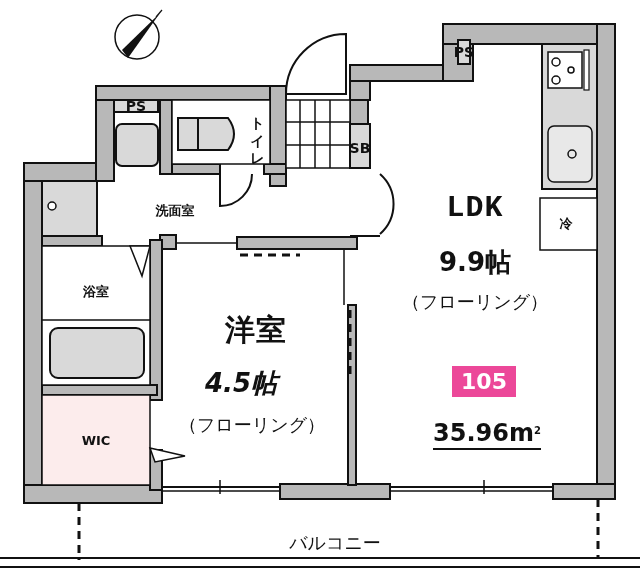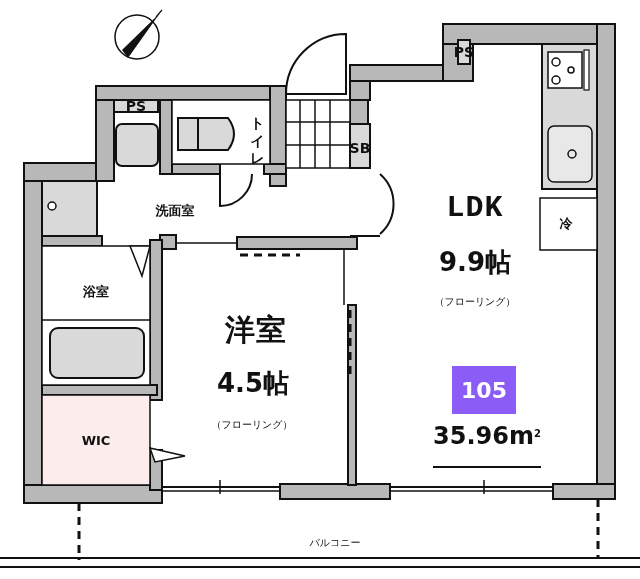--- a/index.html
+++ b/index.html
@@ -1,25 +1,25 @@
 <!DOCTYPE html>
 <html><head>
 <meta charset="utf-8">
 <style>
   html, body { margin: 0; padding: 0; background: #ffffff; }
   body { width: 640px; height: 579px; position: relative; overflow: hidden; font-family: "DejaVu Sans", "Liberation Sans", sans-serif; }
   #plan { position: absolute; left: 0; top: 0; width: 640px; height: 579px; }
   .lbl { position: absolute; color: #111; white-space: nowrap; transform: translate(-50%, -50%); }
   .room-big { font-weight: bold; font-size: 30px; letter-spacing: 1px; font-family: Liberation Mono, monospace; }
   .room-num { font-weight: bold; font-size: 26px; }
-  .room-sub { font-size: 10px; font-family: Liberation Mono, monospace; }
+  .room-sub { font-size: 18px; font-family: Liberation Mono, monospace; }
   .room-small { font-size: 13px; font-weight: bold; }
   .vert { writing-mode: vertical-rl; font-size: 14px; font-weight: bold; letter-spacing: 2px; }
-  .badge { position: absolute; left: 452px; top: 366px; width: 64px; height: 48px; background: #8b5cf6; color: #fff; font-weight: bold; font-size: 22px; display: flex; align-items: center; justify-content: center; }
-  .area { position: absolute; left: 433px; top: 418px; font-size: 24px; font-weight: bold; color: #111; border-bottom: 2px solid #111; line-height: 36px; padding-bottom: 12px; }
+  .badge { position: absolute; left: 452px; top: 366px; width: 64px; height: 31px; background: #ec4899; color: #fff; font-weight: bold; font-size: 22px; display: flex; align-items: center; justify-content: center; }
+  .area { position: absolute; left: 433px; top: 418px; font-size: 24px; font-weight: bold; color: #111; border-bottom: 2px solid #111; line-height: 30px; padding-bottom: 0; }
   .area sup { font-size: 10px; vertical-align: top; position: relative; top: -2px; }
   .tiny { font-size: 14px; font-weight: bold; }
 </style>
 </head>
 <body>
 
 <svg id="plan" viewBox="0 0 640 579" xmlns="http://www.w3.org/2000/svg">
   <defs>
     <style>
       .w { fill: #b8b8b8; stroke: #111; stroke-width: 2; }
@@ -149,21 +149,21 @@
     <line x1="0" y1="558" x2="640" y2="558" class="ln"></line>
     <line x1="0" y1="567" x2="640" y2="567" class="ln"></line>
   </g>
 </svg>
 
 <div class="lbl room-big" style="left:475px; top:208px;">LDK</div>
 <div class="lbl room-num" style="left:475px; top:262px;">9.9帖</div>
 <div class="lbl room-sub" style="left:475px; top:302px;">（フローリング）</div>
 
 <div class="lbl room-big" style="left:256px; top:330px;">洋室</div>
-<div class="lbl room-num" style="left:253px; top:383px;">4.5帖</div>
+<div class="lbl room-num" style="left:241px; top:383px;font-style:italic;">4.5帖</div>
 <div class="lbl room-sub" style="left:252px; top:425px;">（フローリング）</div>
 
 <div class="lbl room-small" style="left:127px; top:211px;margin-left:48px;">洗面室</div>
 <div class="lbl room-small" style="left:96px; top:292px;font-family:Liberation Mono, monospace;">浴室</div>
 <div class="lbl room-small" style="left:96px; top:440px;text-align:right;">WIC</div>
 <div class="lbl vert" style="left:258px; top:134px;">トイレ</div>
 <div class="lbl room-sub" style="left:335px; top:543px;">バルコニー</div>
 
 <div class="lbl tiny" style="left:136px; top:106px;">PS</div>
 <div class="lbl tiny" style="left:464px; top:52px;">PS</div>

